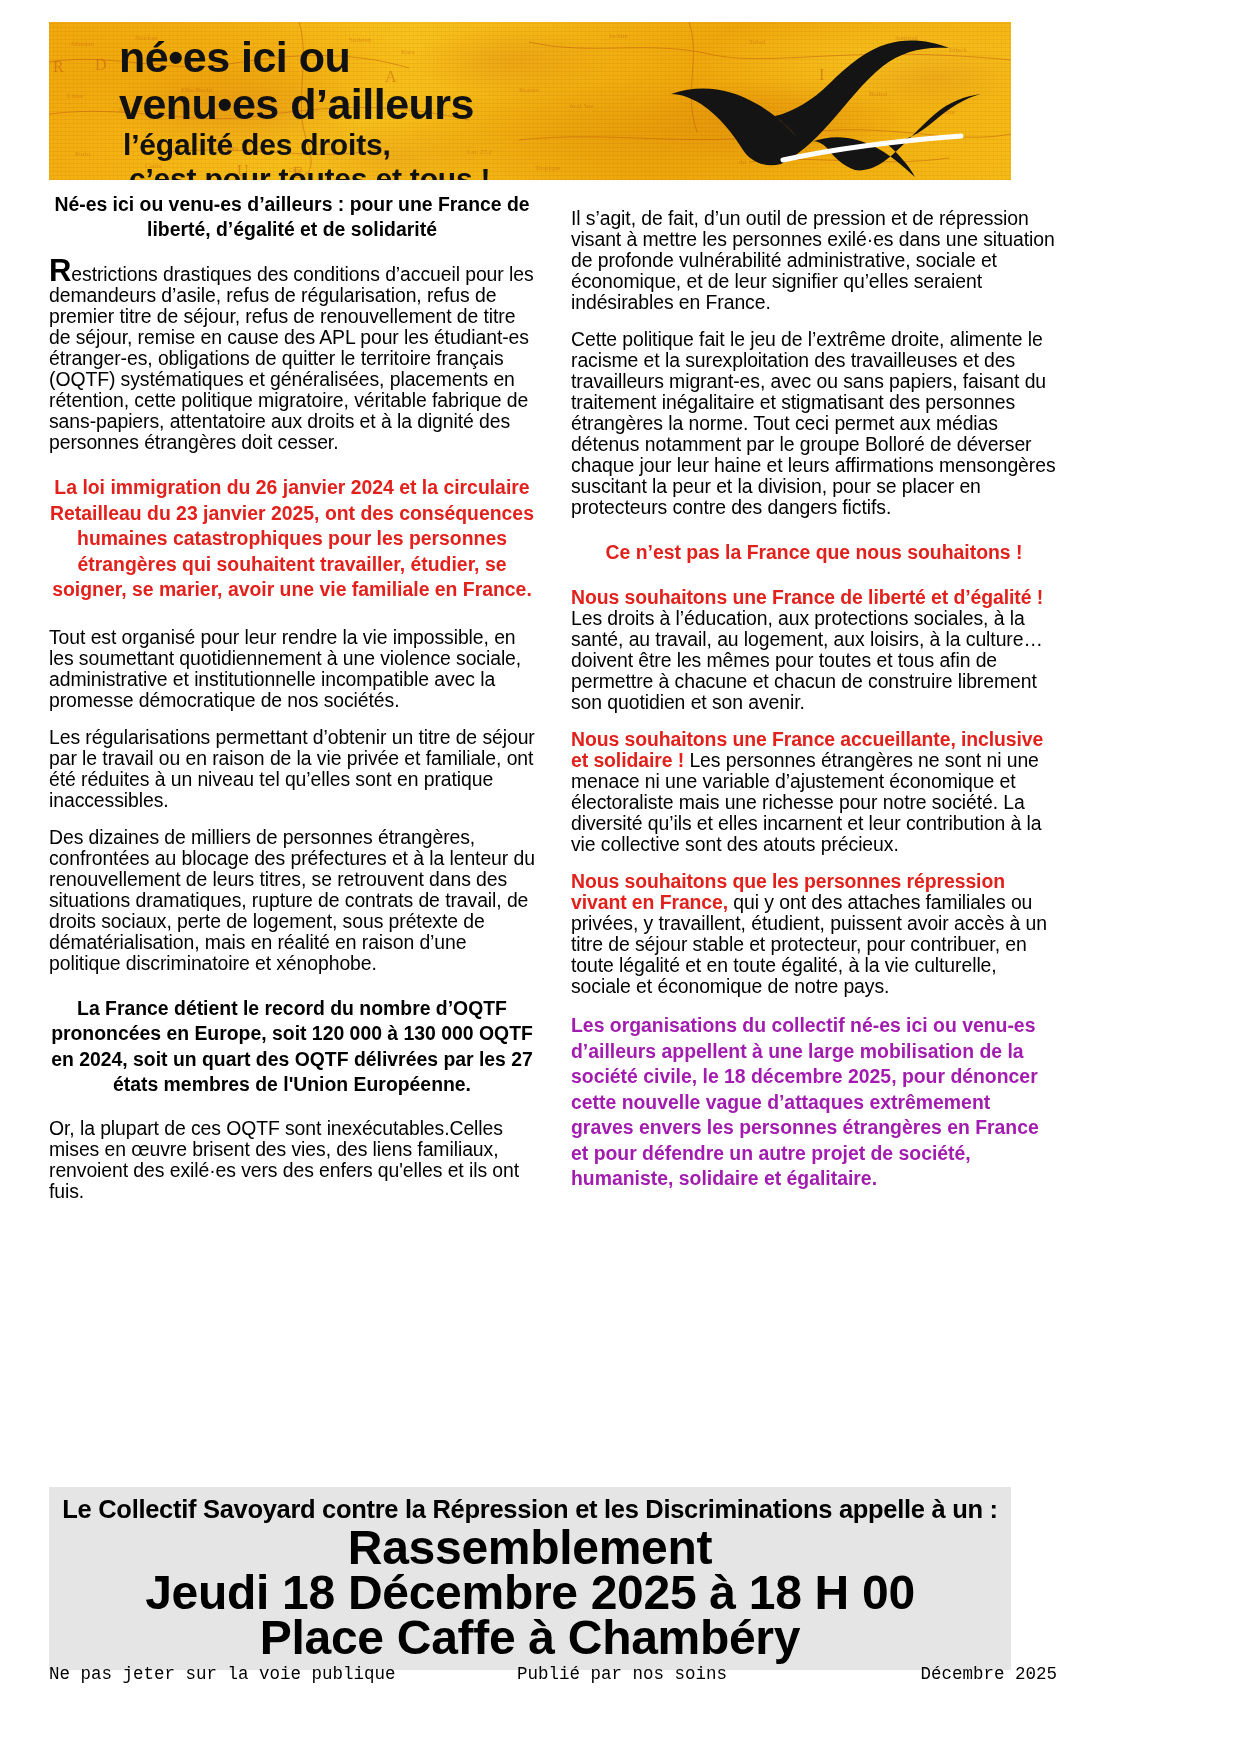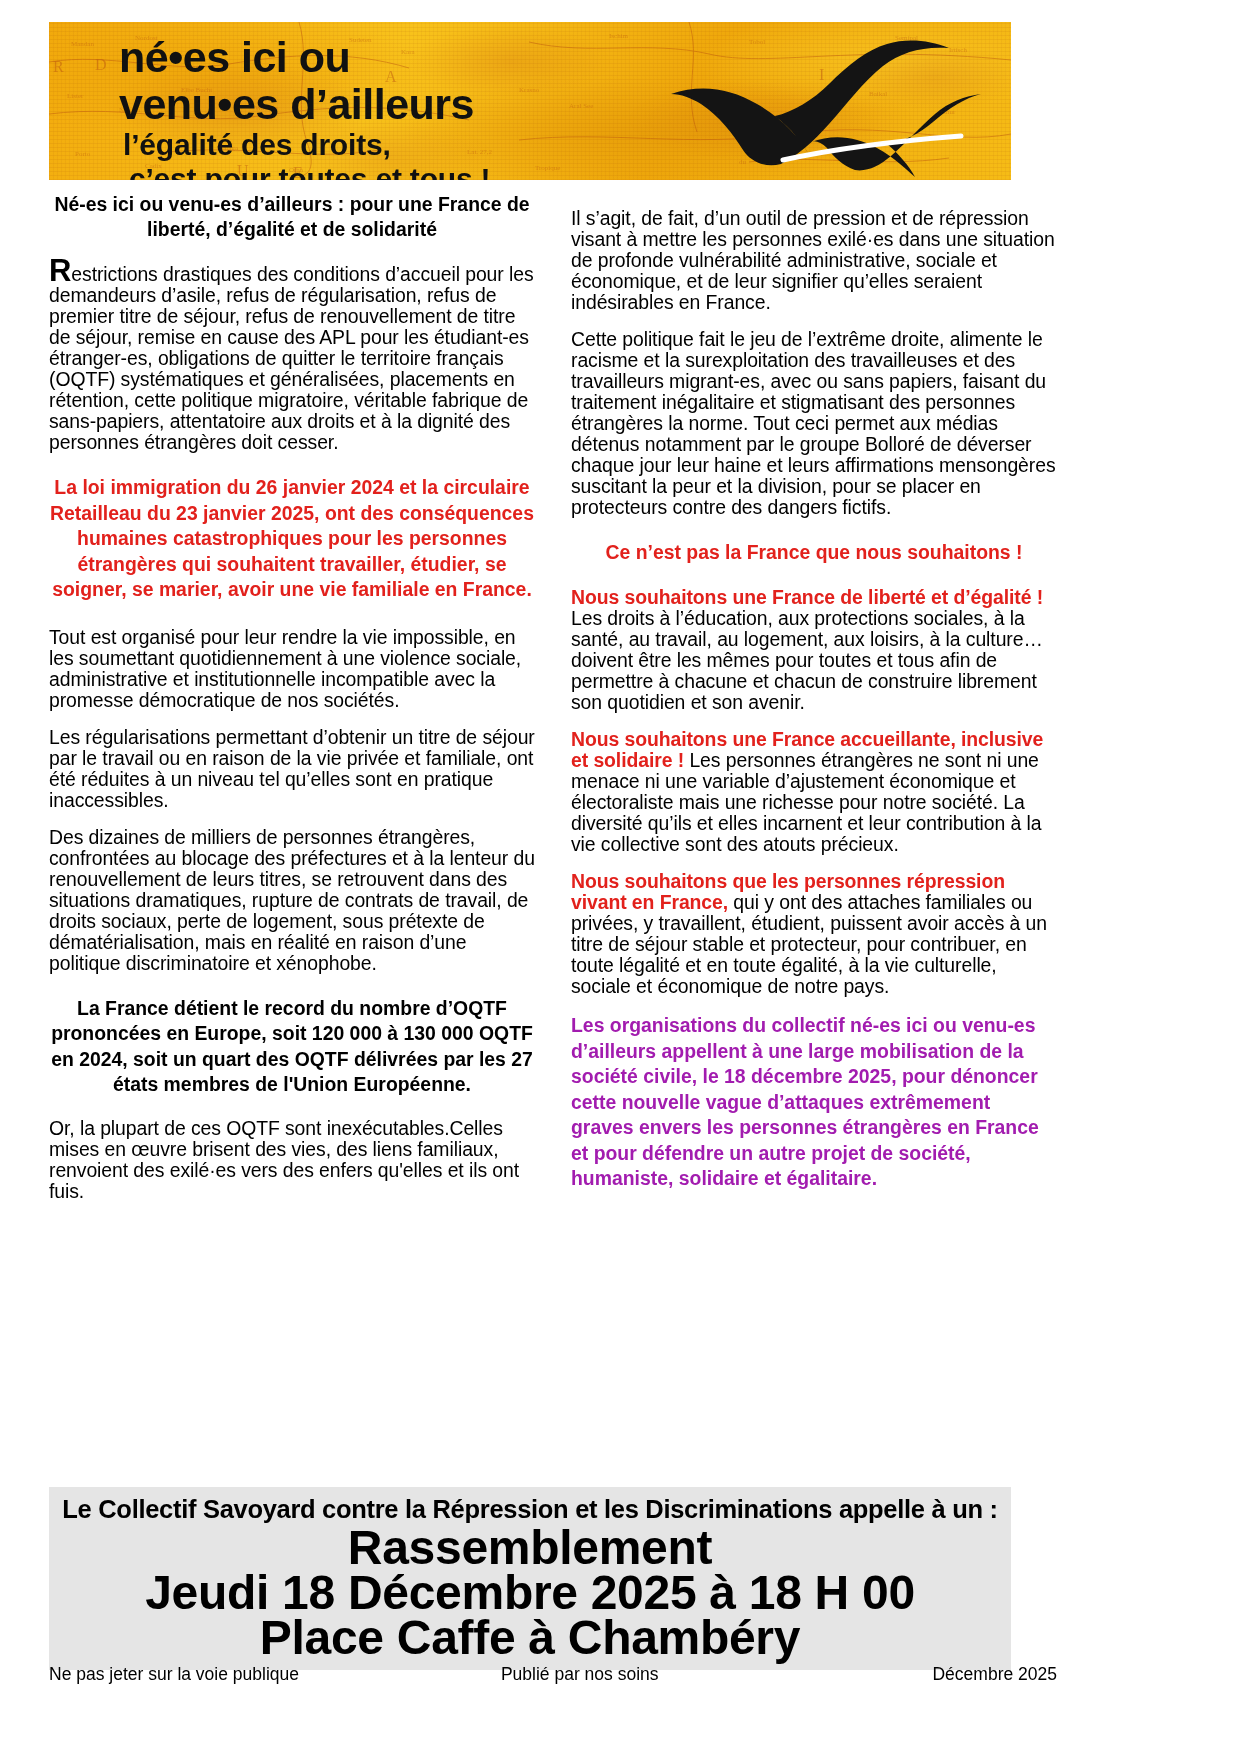--- a/index.html
+++ b/index.html
@@ -171,20 +171,21 @@
   
   .footer {
     position: absolute;
     left: 49px;
     top: 1663px;
     width: 1008px;
     display: flex;
     justify-content: space-between;
     font-size: 17.5px;
     line-height: 22px;
+    font-family: Liberation Mono, monospace;
   }
   .footer-mid { margin-right: 72px; }
 </style>
 </head>
 <body>
 
 <div class="banner">
   <div class="banner-map"></div>
   <div class="banner-map2"></div>
 

